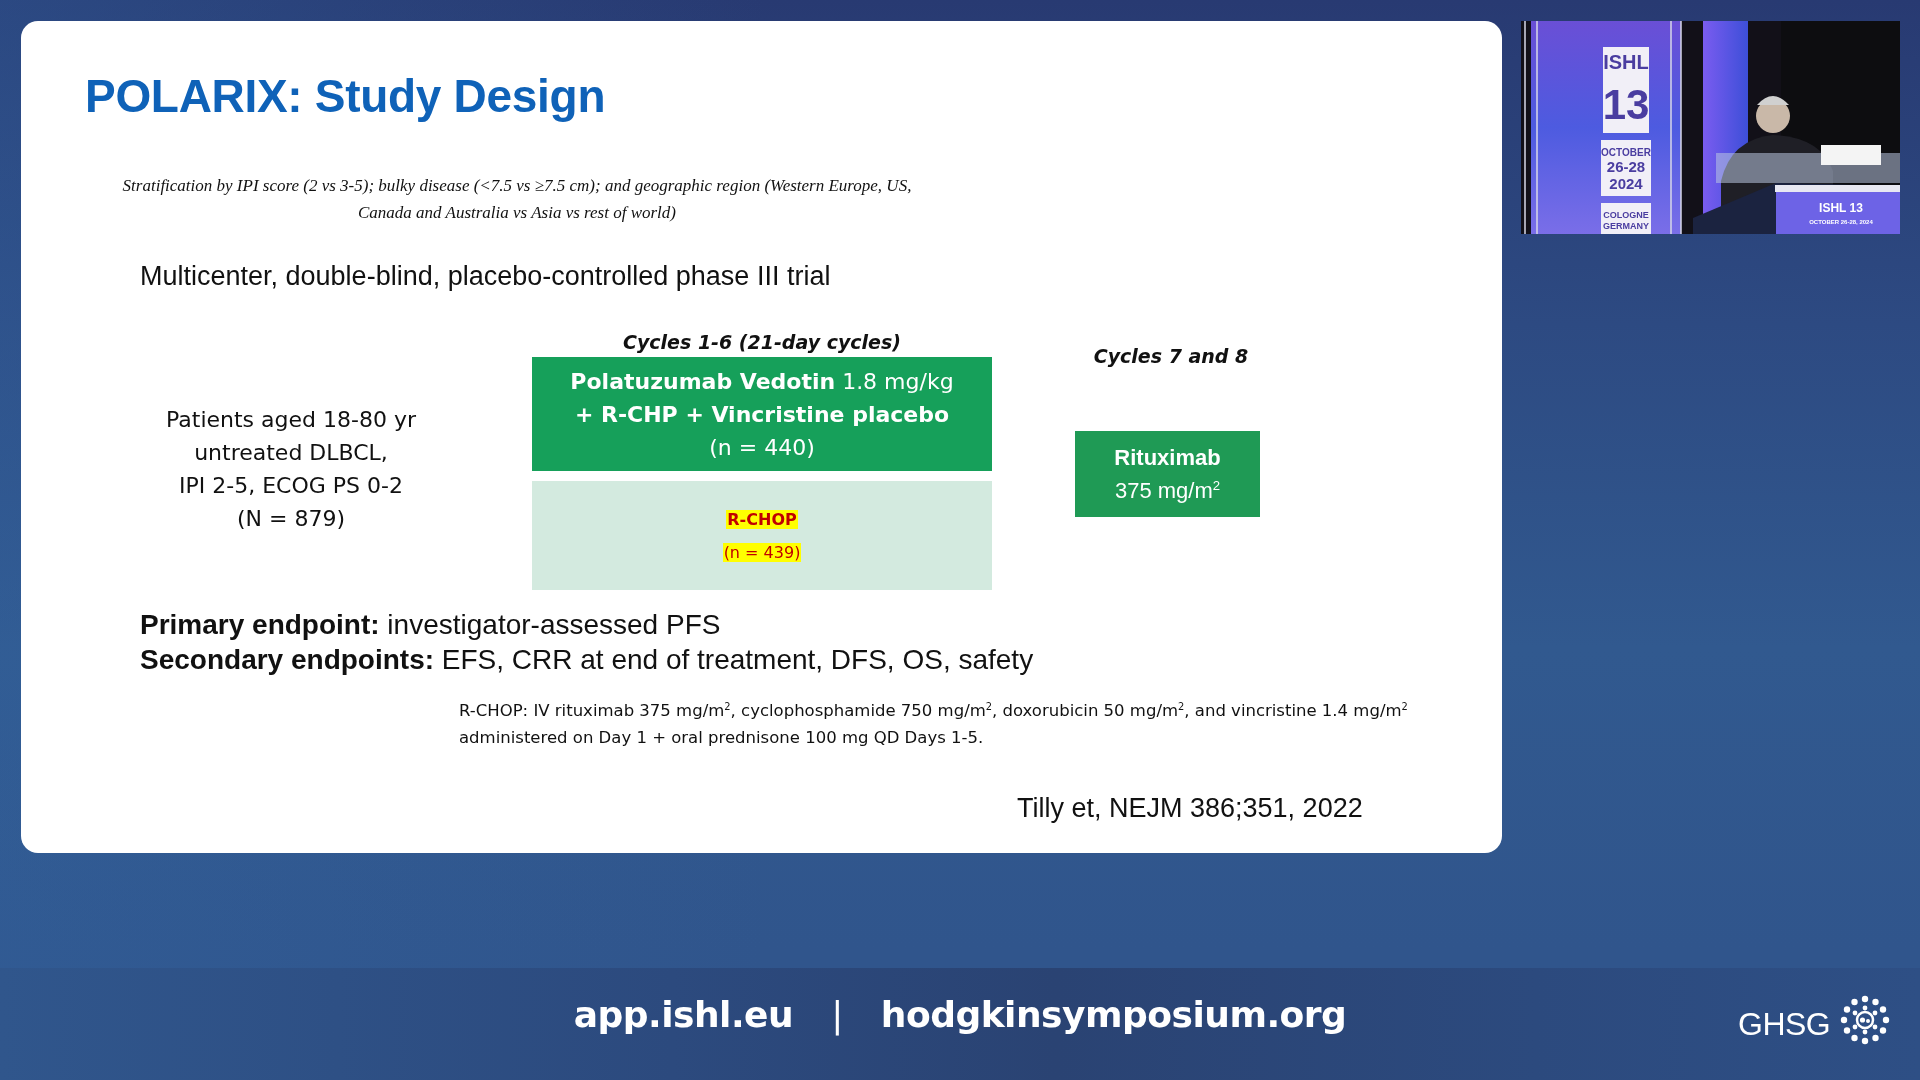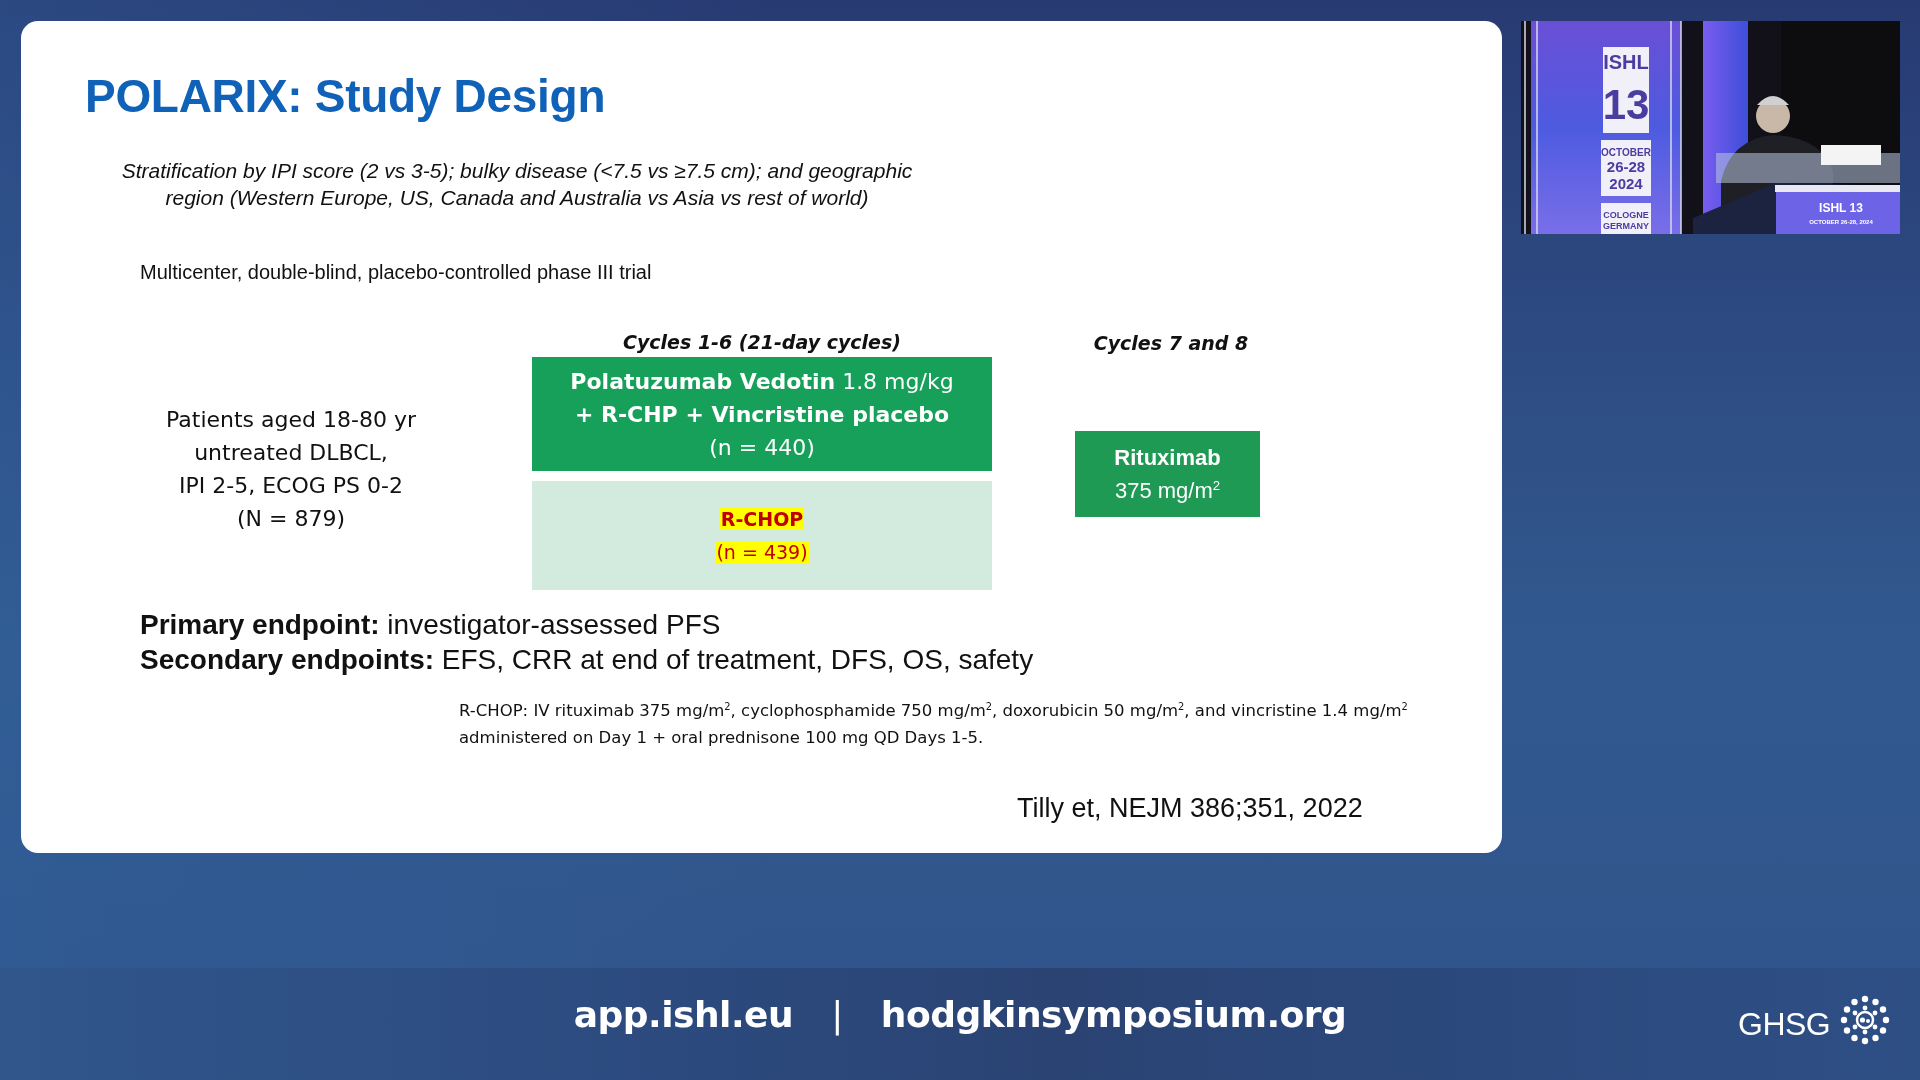--- a/index.html
+++ b/index.html
@@ -17,41 +17,41 @@
     position:absolute; left:21px; top:21px; width:1481px; height:832px;
     background:#ffffff;
     border-radius:17px;
   }
   .abs { position:absolute; white-space:nowrap; }
   .title {
     left:64px; top:48px; font-size:46px; font-weight:bold; color:#0f62b8;
     letter-spacing:-0.3px;
   }
   .strat {
-    left:96px; top:136px; width:800px; text-align:center;
-    font-family:Liberation Sans, sans-serif; font-style:italic; font-size:21px;
+    left:96px; top:151px; width:800px; text-align:center;
+    font-family:Liberation Serif, serif; font-style:italic; font-size:17px;
     line-height:27px; color:#111; white-space:normal;
   }
-  .multicenter { left:119px; top:240px; font-size:20px; color:#111; }
+  .multicenter { left:119px; top:240px; font-size:27px; color:#111; }
   .cycles-head {
     font-family:"DejaVu Sans", sans-serif; font-style:italic; font-weight:bold;
     font-size:19px; color:#111; text-align:center;
   }
   .patients {
     left:130px; top:362px; width:280px; text-align:center; white-space:normal;
     font-family:"DejaVu Sans", sans-serif; font-size:22px; line-height:33px; color:#111;margin-top:20px;
   }
   .box { position:absolute; display:flex; flex-direction:column; align-items:center; justify-content:center; text-align:center; }
   .box-green {
     left:511px; top:336px; width:460px; height:114px; background:#16a05a; color:#fff;
     font-family:"DejaVu Sans", sans-serif; font-size:22px; line-height:33px;
   }
   .box-light {
     left:511px; top:460px; width:460px; height:109px; background:#d3eadf;
-    font-family:"DejaVu Sans", sans-serif; font-size:19px; line-height:33px; color:#c00000;
+    font-family:"DejaVu Sans", sans-serif; font-size:16px; line-height:33px; color:#c00000;
   }
   .hl { background:#ffff00; font-weight:bold; padding:0 1px; }
   .hl-normal { background:#ffff00; padding:0 1px; }
   .box-ritux {
     left:1054px; top:410px; width:185px; height:86px; background:#1f9a55; color:#fff;
     font-family:Liberation Sans, sans-serif; font-size:22px; line-height:33px;
   }
   .endpoints { left:119px; top:586px; font-size:28px; line-height:35px; color:#111; }
   .endpoints b { font-weight:bold; }
   .footnote {
@@ -106,21 +106,21 @@
     <div><b>Polatuzumab Vedotin</b><span> 1.8 mg/kg</span></div>
     <div style="font-weight:bold;">+ R-CHP + Vincristine placebo</div>
     <div>(n = 440)</div>
   </div>
 
   <div class="box box-light">
     <div><span class="hl">R-CHOP</span></div>
     <div><span class="hl-normal">(n = 439)</span></div>
   </div>
 
-  <div class="abs cycles-head" style="left:1020px; top:311px; width:260px;">Cycles 7 and 8</div>
+  <div class="abs cycles-head" style="left:1020px; top:324px; width:260px;">Cycles 7 and 8</div>
 
   <div class="box box-ritux">
     <div style="font-weight:bold;">Rituximab</div>
     <div><span>375 mg/m</span><sup>2</sup></div>
   </div>
 
   <div class="abs endpoints">
     <div><b>Primary endpoint:</b><span> investigator-assessed PFS</span></div>
     <div><b>Secondary endpoints:</b><span> EFS, CRR at end of treatment, DFS, OS, safety</span></div>
   </div>

